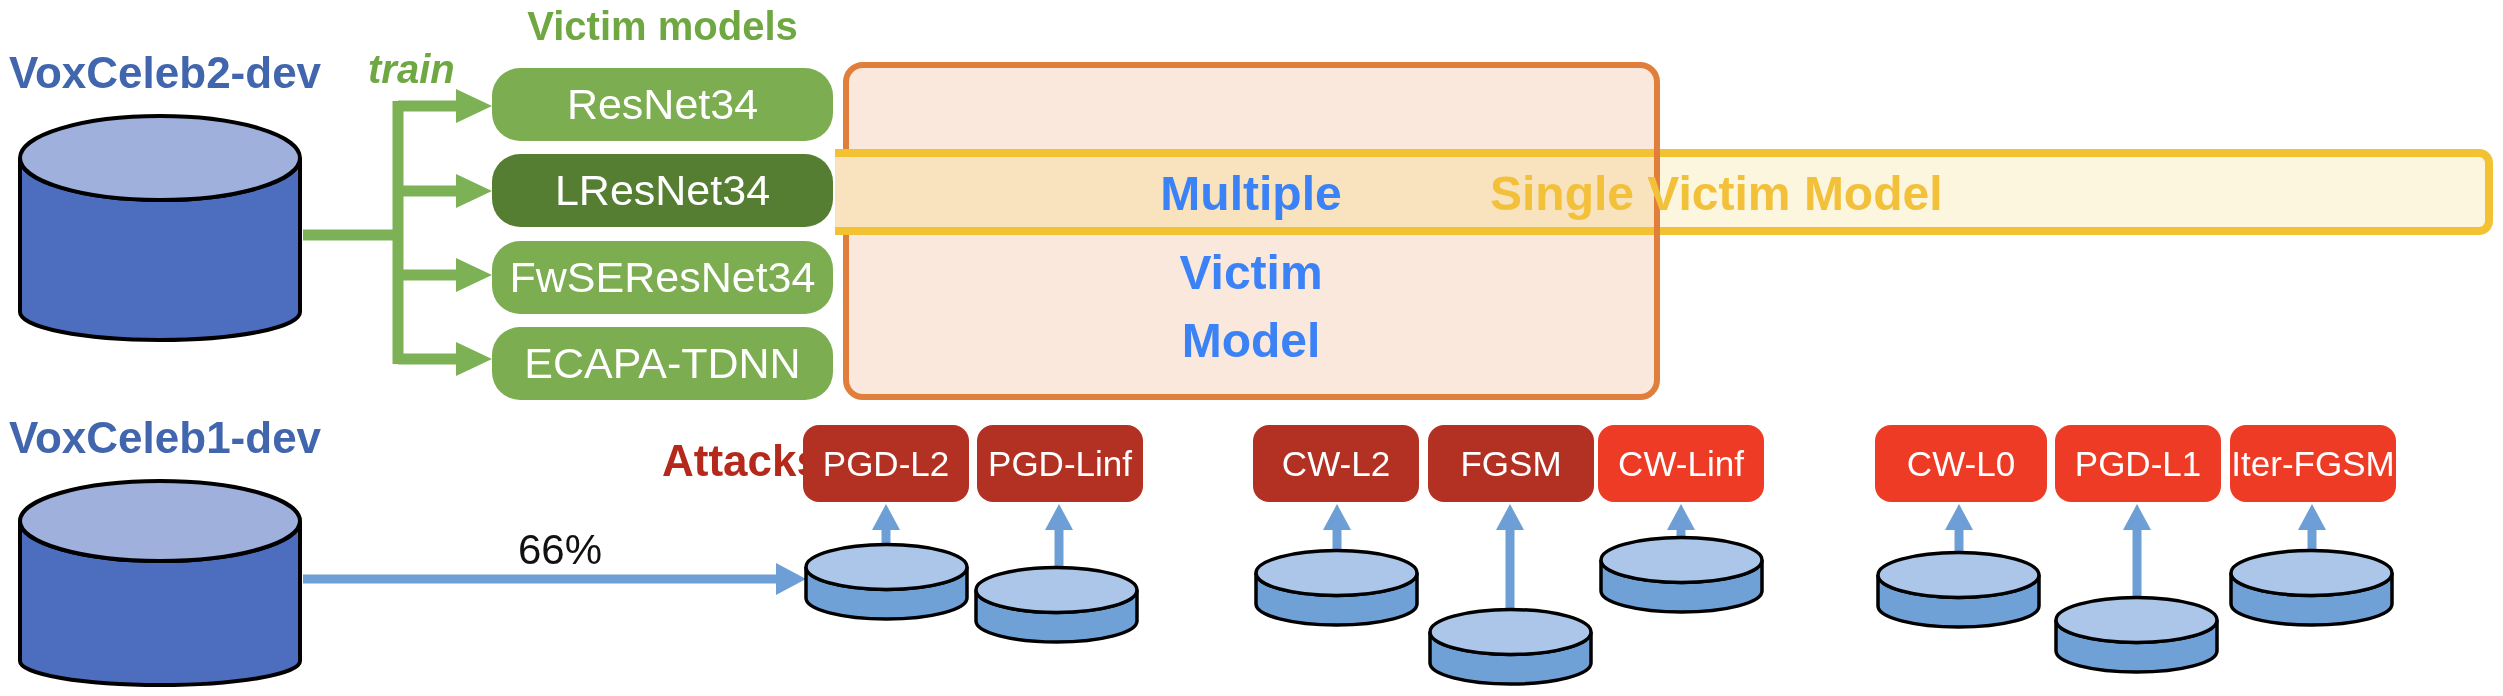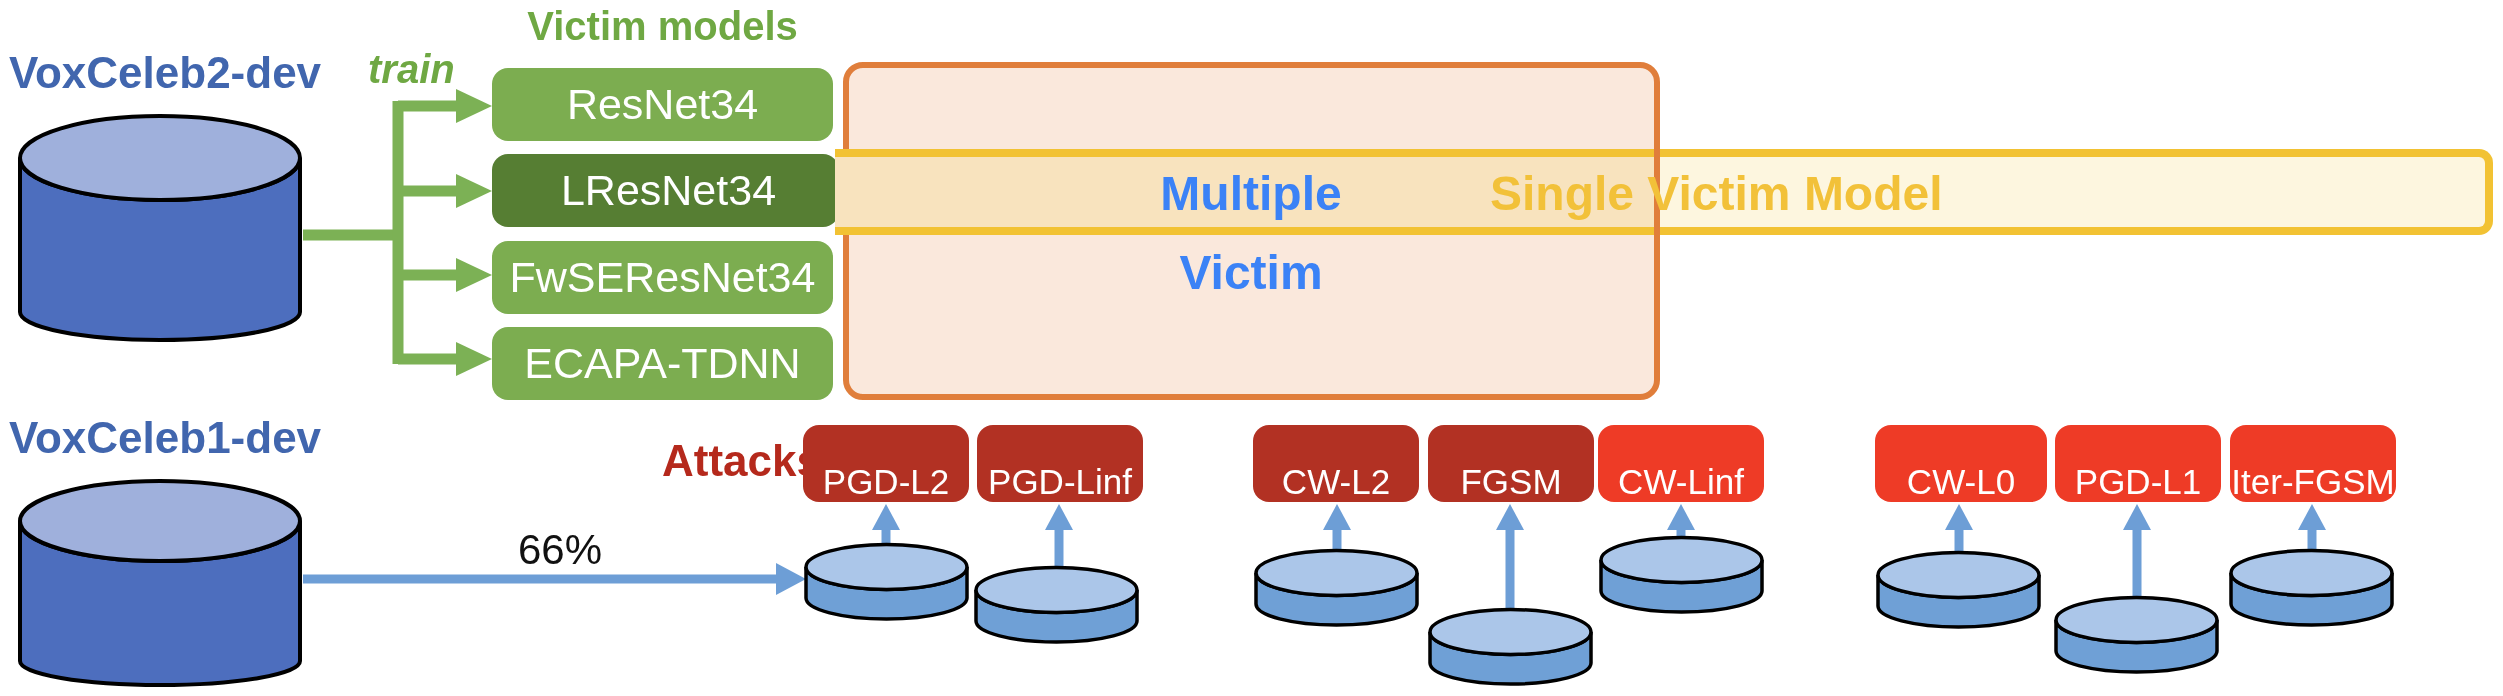--- a/index.html
+++ b/index.html
@@ -3,36 +3,36 @@
 <meta charset="utf-8">
 <style>
   html,body{margin:0;padding:0;background:#fff;}
   .canvas{position:relative;width:2503px;height:696px;background:#fff;overflow:hidden;
           font-family:"Liberation Sans",sans-serif;}
   .abs{position:absolute;}
   svg.overlay{position:absolute;left:0;top:0;width:2503px;height:696px;}
   .ds-label{font-size:44px;font-weight:bold;color:#4166AE;text-align:center;white-space:nowrap;}
   .train-label{font-size:40px;font-weight:bold;font-style:italic;color:#6FA843;white-space:nowrap;}
   .vm-header{font-size:40px;font-weight:bold;color:#6FA843;text-align:center;white-space:nowrap;}
-  .vm-box{width:341px;height:73px;border-radius:16px;color:#fff;font-size:43px;
+  .vm-box{width:341px;height:73px;border-radius:28px;color:#fff;font-size:43px;
           display:flex;align-items:center;justify-content:center;white-space:nowrap;}
   .vm-light{background:#7CAD50;}
   .vm-dark{background:#567E33;}
   .orange-box{left:843px;top:62px;width:817px;height:338px;box-sizing:border-box;
               border:6px solid #E07E3B;border-radius:20px;background:#FAE8DC;}
   .yellow-band{left:835px;top:149px;width:1658px;height:86px;box-sizing:border-box;
                border:8px solid #F2C233;border-left:none;
                border-radius:0 14px 14px 0;
                background:linear-gradient(to right,#F8E3BE 0,#F8E3BE 825px,#FDF6DF 825px,#FDF6DF 100%);}
   .orange-cross{left:1654px;top:149px;width:6px;height:86px;background:#E07E3B;}
   .scope-multi{color:#3b82f6;font-size:48px;font-weight:bold;white-space:nowrap;transform:translateX(-50%);}
   .scope-single{color:#F2C139;font-size:48px;font-weight:bold;white-space:nowrap;}
   .attacks-header{font-size:44px;font-weight:bold;color:#B5291C;white-space:nowrap;}
   .atk-box{top:425px;width:166px;height:77px;border-radius:16px;color:#fff;font-size:35px;
-           display:flex;align-items:flex-end;justify-content:center;white-space:nowrap;}
+           display:flex;align-items:center;justify-content:center;white-space:nowrap;}
   .atk-dark{background:#B23123;}
   .atk-bright{background:#EE3B26;}
   .pct-label{font-size:42px;color:#111;text-align:center;white-space:nowrap;}
 </style>
 </head>
 <body>
 
 <div class="canvas">
 
   <svg class="overlay" viewBox="0 0 2503 696">
@@ -120,35 +120,36 @@
 
   <div class="abs ds-label" style="left:0px;top:48px;width:330px;">VoxCeleb2-dev</div>
   <div class="abs ds-label" style="left:0px;top:413px;width:330px;">VoxCeleb1-dev</div>
 
   <div class="abs train-label" style="left:368px;top:47px;">train</div>
 
   <div class="abs vm-header" style="left:492px;top:4px;width:341px;">Victim models</div>
   <div class="abs vm-box vm-light" style="left:492px;top:68px;">
       <span>ResNet34</span>
     </div>
-  <div class="abs vm-box vm-dark" style="left:492px;top:154px;padding-left:6px;">
+  <div class="abs vm-box vm-dark" style="left:492px;top:154px;">
       <span>LResNet34</span>
     </div>
   <div class="abs vm-box vm-light" style="left:492px;top:241px;text-align:center;">
       <span>FwSEResNet34</span>
     </div>
   <div class="abs vm-box vm-light" style="left:492px;top:327px;">
       <span>ECAPA-TDNN</span>
     </div>
 
   <div class="abs orange-box"></div>
   <div class="abs yellow-band"></div>
   <div class="abs orange-cross"></div>
   <div class="abs scope-multi" style="left:1251px;top:166px;">Multiple</div>
   <div class="abs scope-multi" style="left:1251px;top:245px;">Victim</div>
+  <div class="abs scope-multi" style="left:1251px;top:313px;">Model</div>
   <div class="abs scope-single" style="left:1490px;top:166px;">Single Victim Model</div>
 
   <div class="abs attacks-header" style="left:662px;top:436px;">Attacks</div>
   <div class="abs pct-label" style="left:505px;top:526px;width:110px;">66%</div>
 
   <div class="abs atk-box atk-dark" style="left:803px;">
       <span>PGD-L2</span>
     </div>
   <div class="abs atk-box atk-dark" style="left:977px;">
       <span>PGD-Linf</span>

